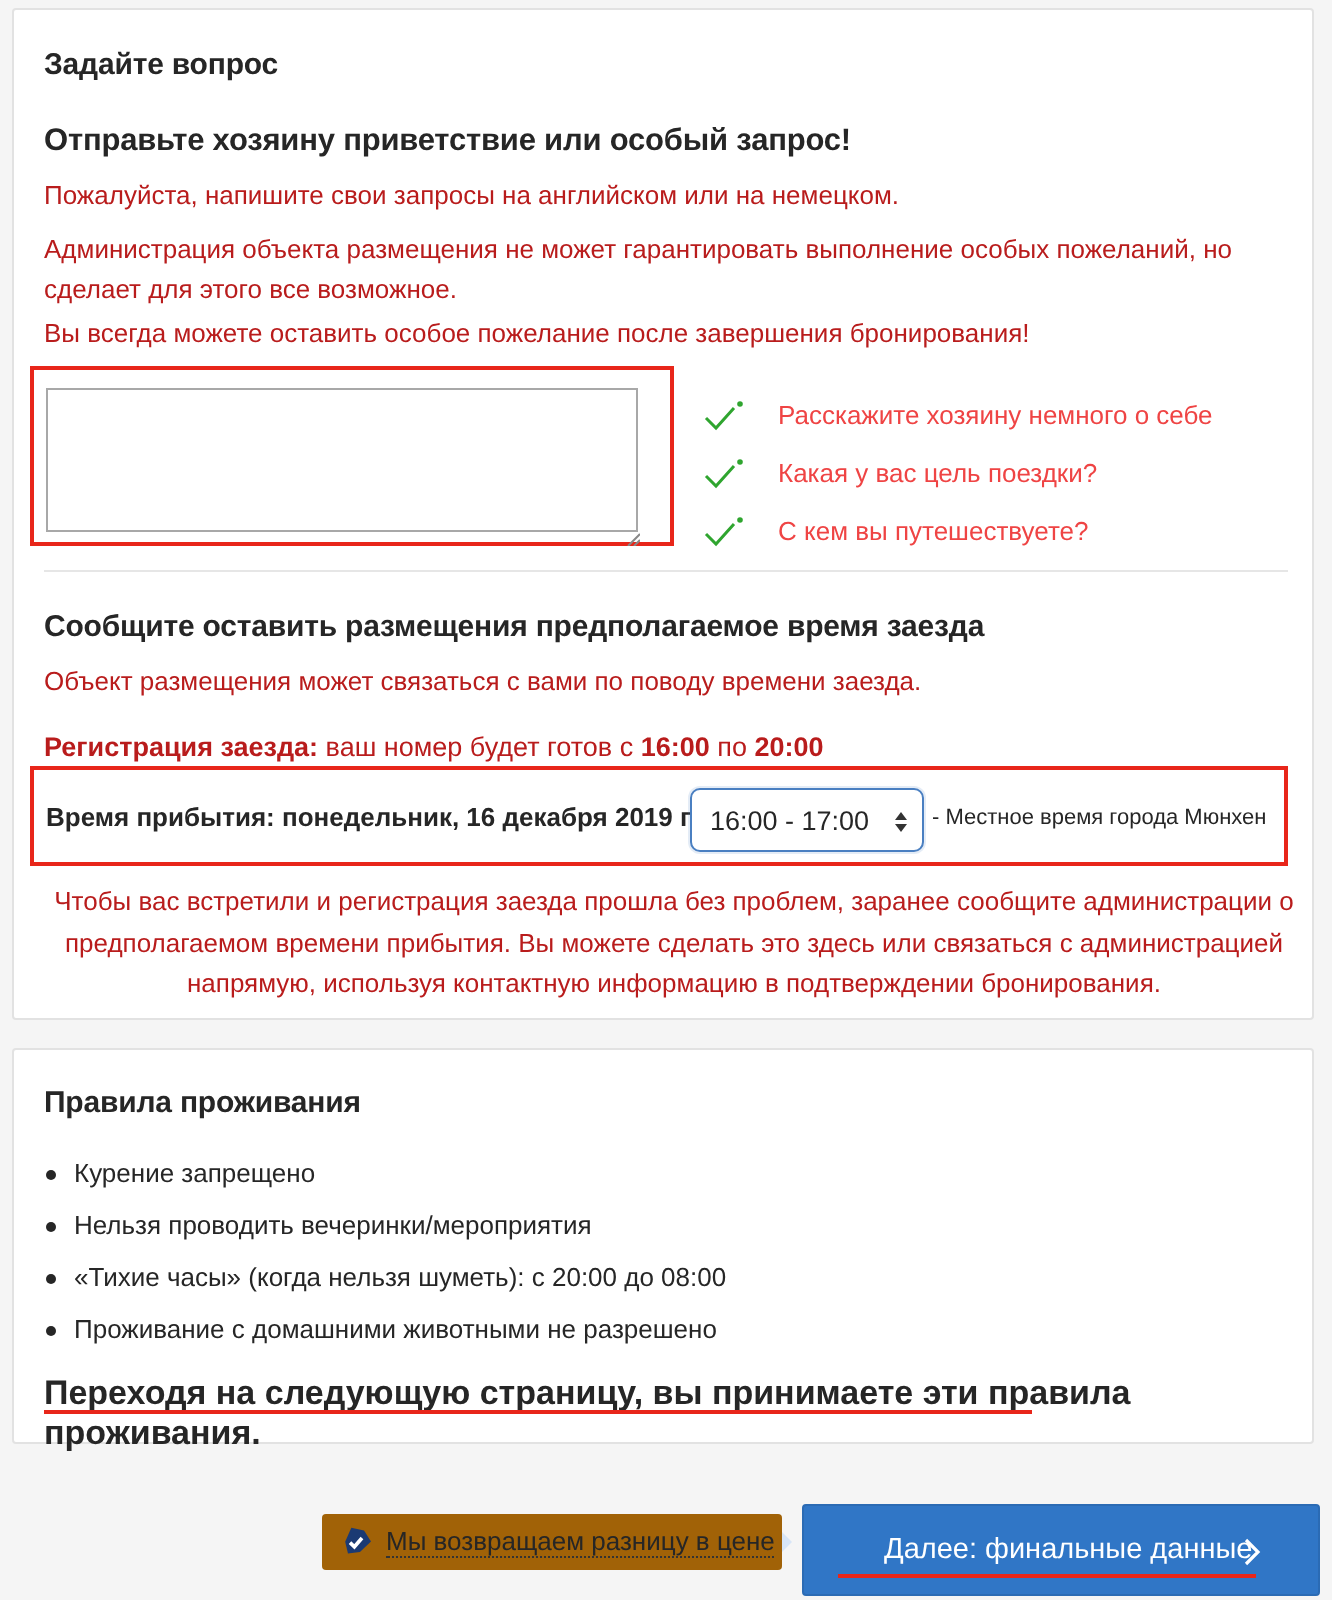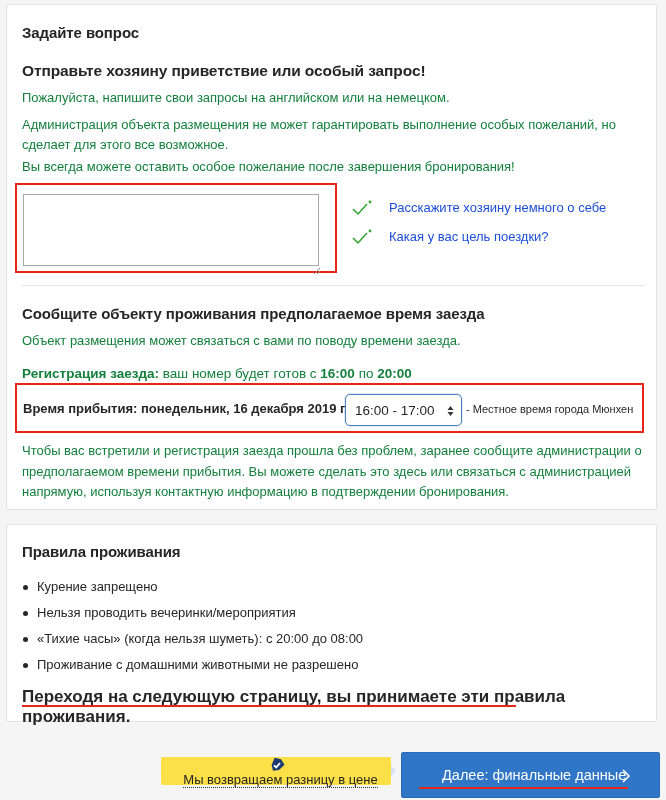--- a/index.html
+++ b/index.html
@@ -15,21 +15,21 @@
       background: #ffffff;
       border: 1px solid #e2e2e2;
       border-radius: 2px;
       padding-left: 42px;
     }
     #card-request { top: 4px; height: 506px; }
     #card-rules { top: 524px; height: 198px; }
 
     .abs { position: absolute; }
     .h2 { font-size: 15px; font-weight: bold; color: #262626; letter-spacing: -0.1px; }
-    .p { font-size: 13px; color: #15803d; line-height: 18px; }
+    .p { font-size: 13px; color: #b91c1c; line-height: 18px; }
 
     
     #title-ask { left: 15px; top: 19px; }
     #title-send { left: 15px; top: 57px; font-size: 15.5px; }
     #p-lang { left: 15px; top: 84px; }
     #p-admin { left: 15px; top: 110px; width: 620px; line-height: 20px; }
     #p-always { left: 15px; top: 153px; }
 
     .red-box {
       position: absolute;
@@ -41,21 +41,21 @@
       border: 1px solid #a8a8a8;
       background: #fff;
       resize: none;
       font-family: "Liberation Sans", sans-serif;
       font-size: 13px;
       outline: none;
     }
     .tips { position: absolute; left: 344px; top: 188px; }
     .tip { display: flex; align-items: center; height: 29px; }
     .tip .check { width: 22px; height: 16px; margin-right: 16px; position: relative; }
-    .tip .label { font-size: 13px; color: #1d4ed8; }
+    .tip .label { font-size: 13px; color: #ef4444; }
 
     .divider {
       position: absolute; left: 15px; width: 622px; height: 1px; background: #e6e6e6;
     }
     #divider-1 { top: 280px; }
 
     #title-checkin { left: 15px; top: 300px; }
     #p-contact { left: 15px; top: 327px; }
     #p-registration { left: 15px; top: 360px; font-size: 13.5px; }
     #p-registration b { font-weight: bold; }
@@ -70,41 +70,41 @@
       display: flex; align-items: center;
       padding-left: 9px;
       font-size: 13.5px; color: #262626;
       cursor: pointer;
     }
     #time-select .arrows {
       position: absolute; right: 7px; top: 10px; width: 7px; height: 12px;
     }
     #local-time { left: 459px; top: 398px; font-size: 11px; color: #262626; }
 
-    #p-meet { left: 15px; top: 436px; width: 630px; line-height: 20.5px; }
+    #p-meet { left: 15px; top: 436px; width: 630px; line-height: 20.5px; text-align: center; }
 
     
     #title-rules { left: 15px; top: 18px; }
     .rules-list { position: absolute; left: 15px; top: 53px; list-style: none; }
     .rules-list li {
       font-size: 13px; height: 26px; line-height: 18px; position: relative; padding-left: 15px;
     }
     .rules-list li .bullet {
       position: absolute; left: 1px; top: 7px; width: 5px; height: 5px; border-radius: 50%; background: #262626;
     }
     #rules-accept { left: 15px; top: 162px; font-size: 17px; font-weight: bold; }
     #rules-underline {
       position: absolute; left: 15px; top: 180px; width: 494px; height: 2px; background: #e8261a;
     }
 
     
     #price-match {
       position: absolute; left: 161px; top: 757px; width: 230px; height: 28px;
-      background: #fde047; border-radius: 2px;
-      display: flex; align-items: center; padding-left: 9px; flex-direction: column;
+      background: #a16207; border-radius: 2px;
+      display: flex; align-items: center; padding-left: 9px;
     }
     #price-match::after {
       content: ""; position: absolute; right: -5px; top: 9px;
       border-top: 5px solid transparent; border-bottom: 5px solid transparent;
       border-left: 5px solid #d7e5f7;
     }
     #price-match .shield { width: 16px; height: 16px; margin-right: 7px; }
     #price-match .pm-label {
       font-size: 13px; color: #262626;
       border-bottom: 1px dotted #333; line-height: 14px;
@@ -153,25 +153,34 @@
     </div>
     <div class="tip">
       <span class="check">
         <svg width="22" height="16" viewBox="0 0 22 16">
             <path d="M2 9 L7 14 L16 4" fill="none" stroke="#2fa52f" stroke-width="1.5"></path>
             <circle cx="19" cy="2" r="1.4" fill="#2fa52f"></circle>
           </svg>
       </span>
       <span class="label">Какая у вас цель поездки?</span>
     </div>
+    <div class="tip">
+      <span class="check">
+        <svg width="22" height="16" viewBox="0 0 22 16">
+            <path d="M2 9 L7 14 L16 4" fill="none" stroke="#2fa52f" stroke-width="1.5"></path>
+            <circle cx="19" cy="2" r="1.4" fill="#2fa52f"></circle>
+          </svg>
+      </span>
+      <span class="label">С кем вы путешествуете?</span>
+    </div>
   </div>
 
   <div class="divider" id="divider-1"></div>
 
-  <div class="abs h2" id="title-checkin">Сообщите объекту проживания предполагаемое время заезда</div>
+  <div class="abs h2" id="title-checkin">Сообщите оставить размещения предполагаемое время заезда</div>
   <div class="abs p" id="p-contact">Объект размещения может связаться с вами по поводу времени заезда.</div>
   <div class="abs p" id="p-registration">
     <b>Регистрация заезда:</b>
     <span>ваш номер будет готов с</span>
     <b>16:00</b>
     <span>по</span>
     <b>20:00</b>
   </div>
 
   <div class="red-box" id="red-arrival"></div>

